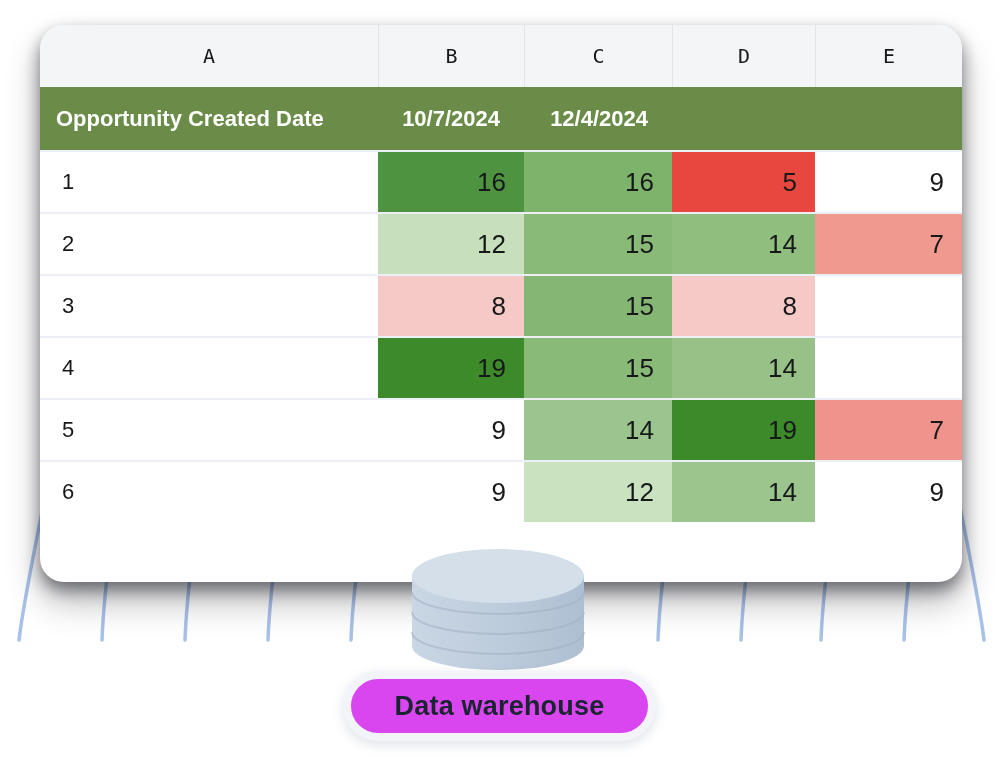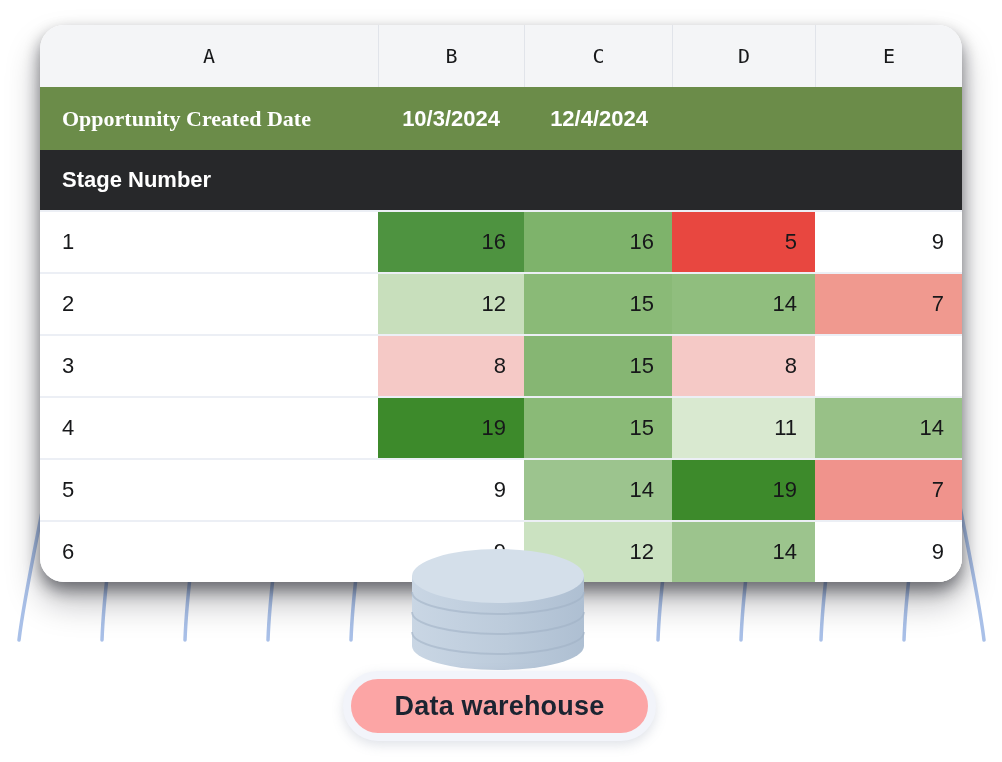--- a/index.html
+++ b/index.html
@@ -22,51 +22,51 @@
 
   .letters-row{ height:62px; background:#f4f5f7; }
   .letter-cell{
     display:flex; align-items:center; justify-content:center;
     font-family:"DejaVu Sans Mono", monospace; font-size:20px; font-weight:500; color:#17181a;
   }
   .letter-cell + .letter-cell{ border-left:1px solid #e1e4ea; }
 
   .green-row{ height:63px; background:#6b8c49; color:#ffffff; }
   .green-label{
-    display:flex; align-items:center; padding-left:22px;
-    font-size:22px; font-weight:700;font-family:Liberation Serif, serif;
+    display:flex; align-items:center; padding-left:16px;
+    font-size:22px; font-weight:700;
   }
   .green-date{
     display:flex; align-items:center; justify-content:flex-end; padding-right:24px;
     font-size:22px; font-weight:700;
   }
 
   .dark-row{
     height:60px; background:#27282a; color:#ffffff;
     display:flex; align-items:center; padding-left:22px;
     font-size:22px; font-weight:700;
   }
 
   .data-row{ height:62px; background:#ffffff; border-top:2px solid #eceff5; }
   .stage-cell{
     display:flex; align-items:center; padding-left:22px;
     font-size:22px; color:#17181a;
   }
   .value-cell{
     display:flex; align-items:center; justify-content:flex-end; padding-right:18px;
-    font-size:22px; color:#17181a;
+    font-size:26px; color:#17181a;
   }
 
   
   .db-wrap{ position:absolute; left:410px; top:548px; z-index:3; }
 
   
   .warehouse-pill{
     position:absolute; left:343px; top:671px; width:313px; height:70px; z-index:4;
-    background:#fca5a5; border:8px solid #f2f4fa; border-radius:35px;
+    background:#d946ef; border:8px solid #f2f4fa; border-radius:35px;
     display:flex; align-items:center; justify-content:center;
     box-shadow:0 4px 12px rgba(110,125,150,.22);
     font-size:27px; font-weight:600; color:#1b2431; letter-spacing:.2px;
   }
 </style>
 </head>
 <body>
 
 <div class="stage-canvas">
 
@@ -93,25 +93,24 @@
         <div class="letter-cell">A</div>
         <div class="letter-cell">B</div>
         <div class="letter-cell">C</div>
         <div class="letter-cell">D</div>
         <div class="letter-cell">E</div>
       </div>
 
     <div class="grid-row green-row">
       <div class="green-label">Opportunity Created Date</div>
 
-    <div class="green-date">10/3/2024</div>
+    <div class="green-date">10/7/2024</div>
         <div class="green-date">12/4/2024</div>
       </div>
 
-    <div class="dark-row">Stage Number</div>
 
     <div id="data-rows">
         <div class="grid-row data-row">
           <div class="stage-cell">1</div>
           <div class="value-cell" style="background: rgb(78, 147, 64);">16</div>
           <div class="value-cell" style="background: rgb(126, 179, 107);">16</div>
           <div class="value-cell" style="background: rgb(232, 71, 64);">5</div>
           <div class="value-cell" style="background: rgb(255, 255, 255);">9</div>
         </div>
         <div class="grid-row data-row">
@@ -124,21 +123,20 @@
         <div class="grid-row data-row">
           <div class="stage-cell">3</div>
           <div class="value-cell" style="background: rgb(245, 201, 198);">8</div>
           <div class="value-cell" style="background: rgb(134, 182, 115);">15</div>
           <div class="value-cell" style="background: rgb(245, 201, 198);">8</div>
         </div>
         <div class="grid-row data-row">
           <div class="stage-cell">4</div>
           <div class="value-cell" style="background: rgb(61, 138, 43);">19</div>
           <div class="value-cell" style="background: rgb(138, 186, 119);">15</div>
-          <div class="value-cell" style="background: rgb(217, 233, 208);">11</div>
           <div class="value-cell" style="background: rgb(152, 193, 135);">14</div>
         </div>
         <div class="grid-row data-row">
           <div class="stage-cell">5</div>
           <div class="value-cell" style="background: rgb(255, 255, 255);">9</div>
           <div class="value-cell" style="background: rgb(156, 196, 142);">14</div>
           <div class="value-cell" style="background: rgb(61, 138, 43);">19</div>
           <div class="value-cell" style="background: rgb(240, 147, 140);">7</div>
         </div>
         <div class="grid-row data-row">

